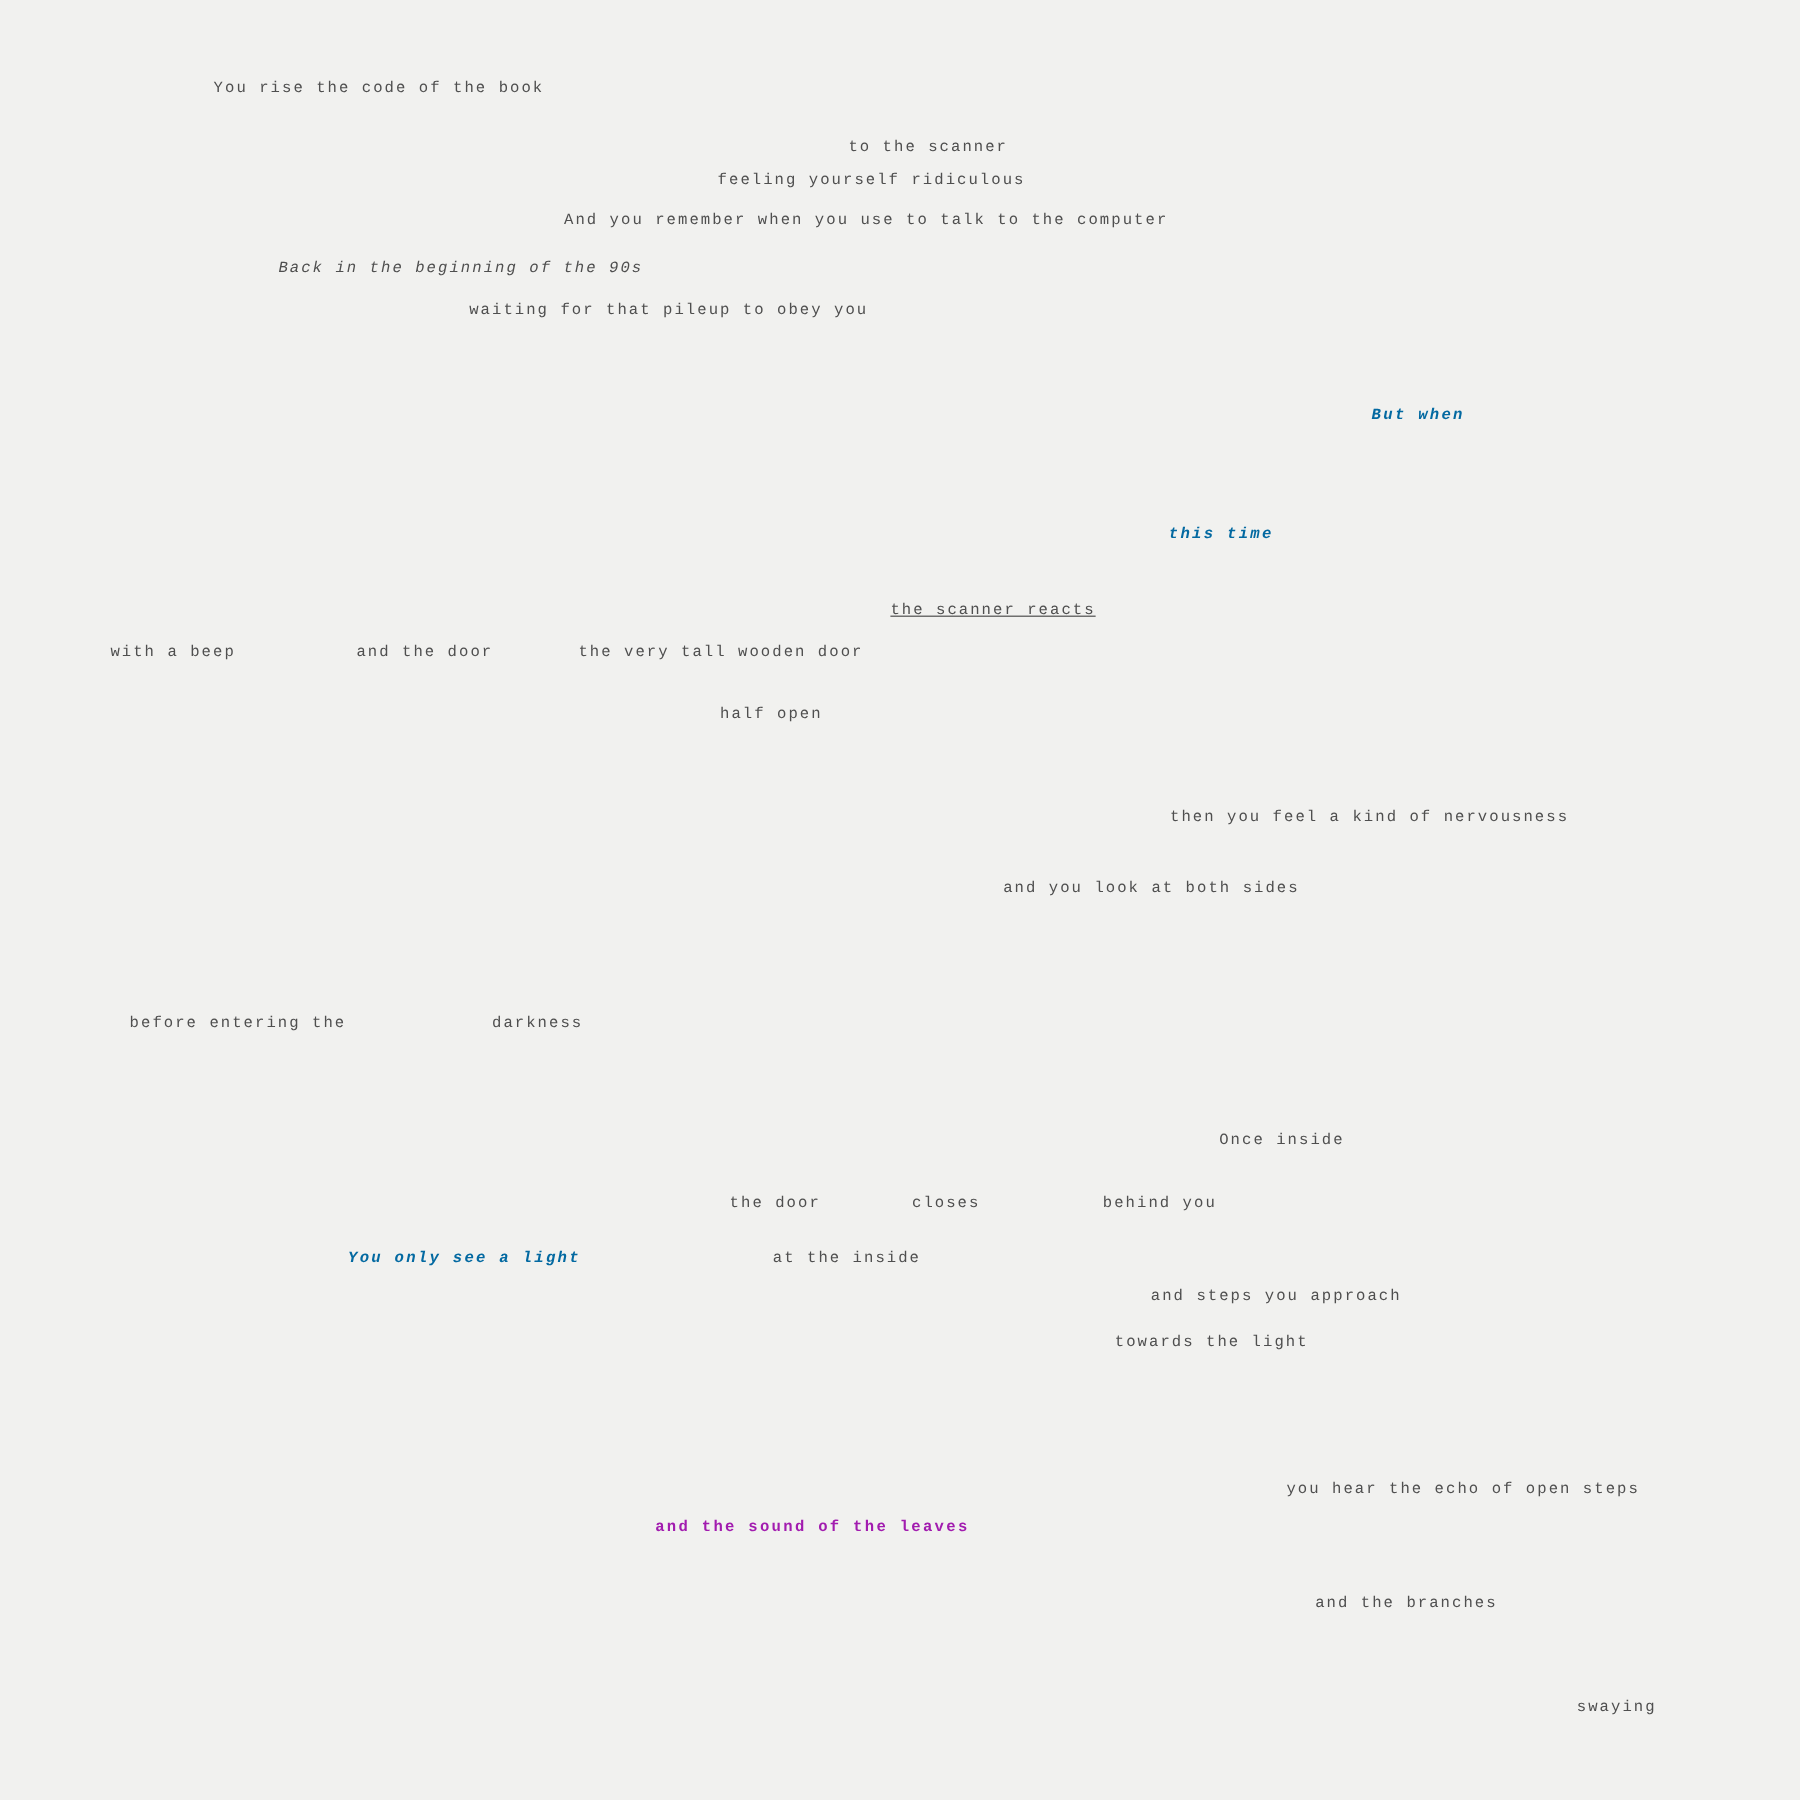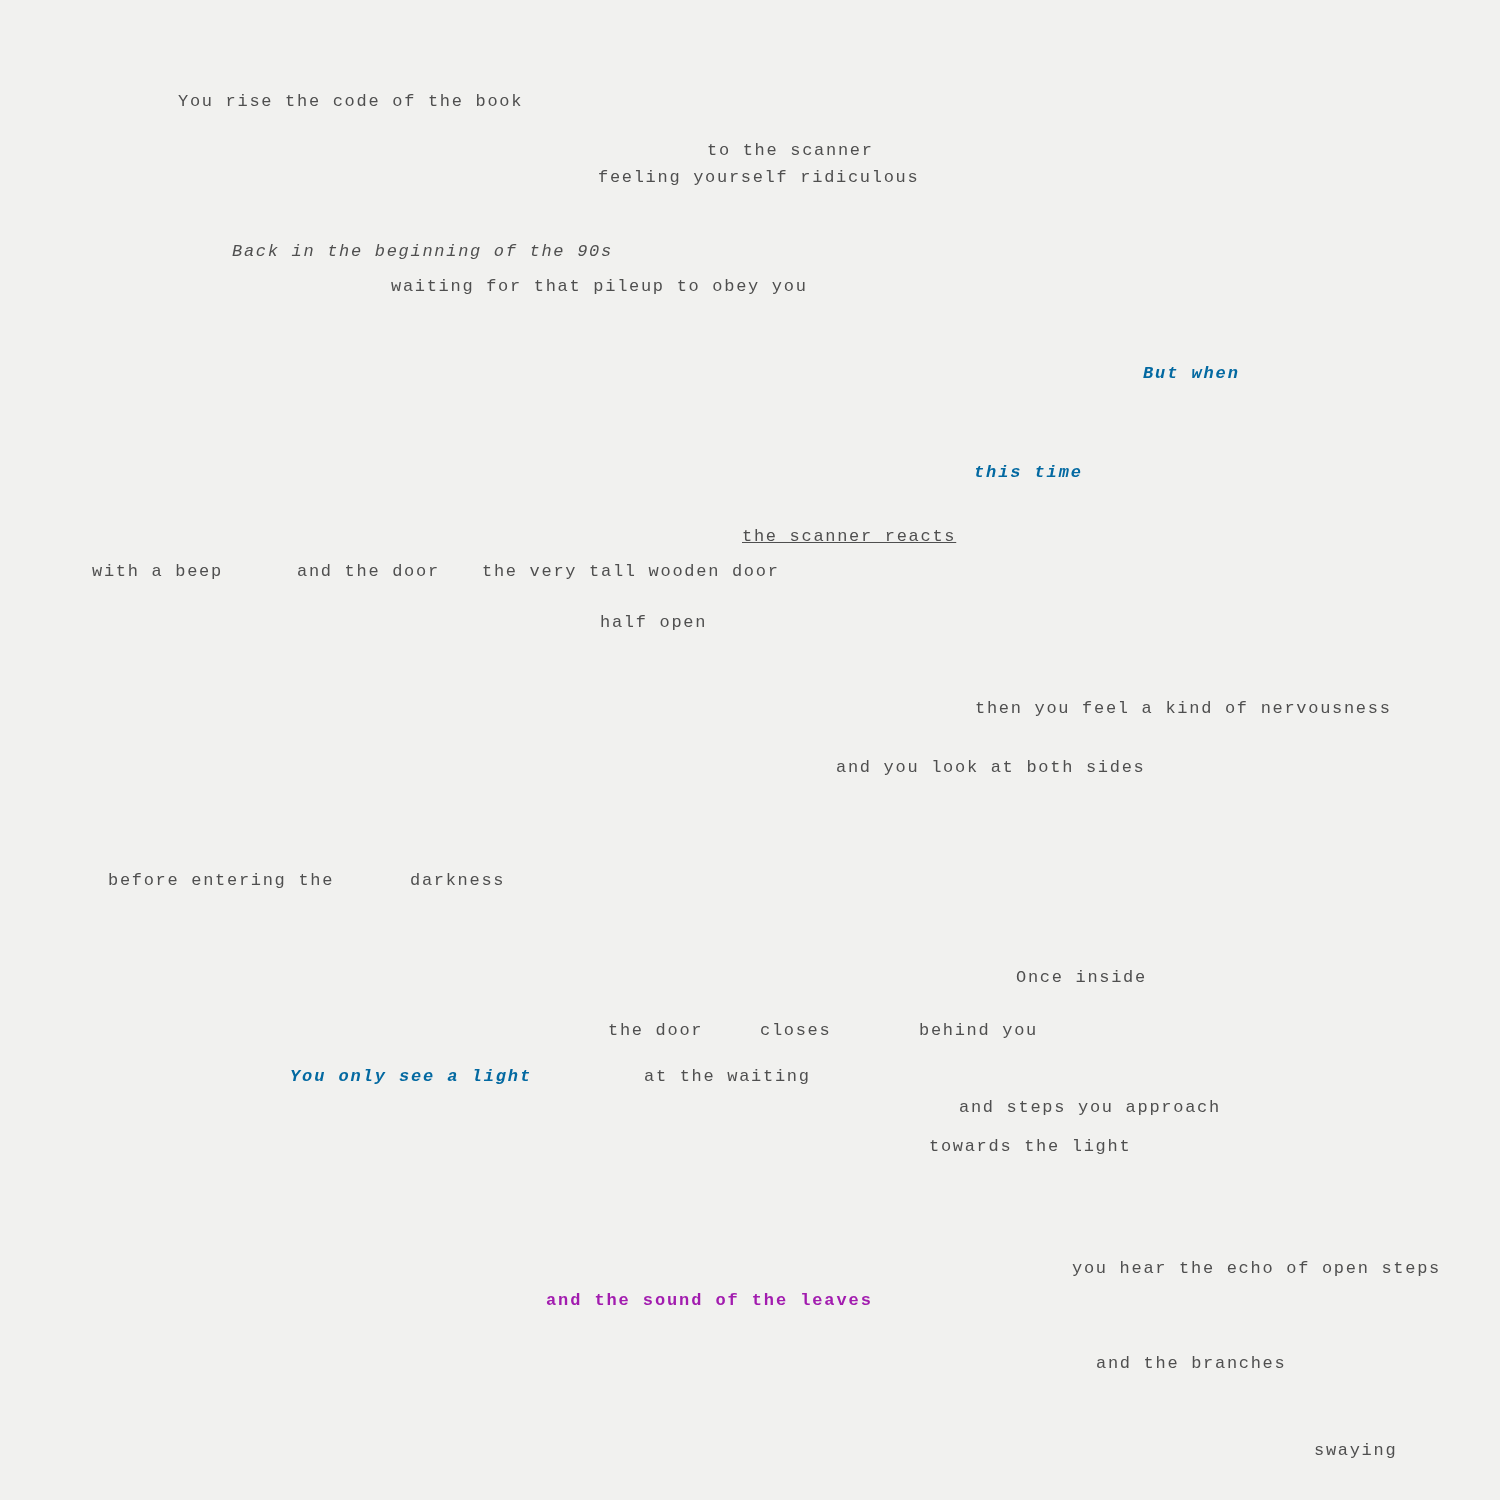--- a/index.html
+++ b/index.html
@@ -16,25 +16,24 @@
     position: relative;
   }
   #poem-canvas {
     position: relative;
     width: 1500px;
     height: 1500px;
   }
   .poem-line {
     position: absolute;
     white-space: pre;
-    font-size: 17px;
+    font-size: 13px;
     letter-spacing: 1.7px;
     line-height: 1.2;
     color: #4f4f4f;
-    margin-top: 26px;
   }
   .poem-line.emph {
     font-weight: bold;
     font-style: italic;
     color: #0369a1;
     letter-spacing: 1.9px;
   }
   .poem-line.strong {
     font-weight: bold;
     font-style: normal;
@@ -42,38 +41,39 @@
     letter-spacing: 1.9px;
   }
 </style>
 </head>
 <body style="background: rgb(241, 241, 239);">
 
 <div id="poem-canvas">
     <div class="poem-line" style="left: 178px; top: 66px;">You rise the code of the book</div>
     <div class="poem-line" style="left: 707px; top: 115px;">to the scanner</div>
     <div class="poem-line" style="left: 598px; top: 142px;">feeling yourself ridiculous</div>
+    <div class="poem-line" style="left: 470px; top: 176px;">And you remember when you use to talk to the computer</div>
     <div class="poem-line" style="left: 232px; top: 216px; font-style: italic;">Back in the beginning of the 90s</div>
     <div class="poem-line" style="left: 391px; top: 251px;">waiting for that pileup to obey you</div>
     <div class="poem-line emph" style="left: 1143px; top: 338px;">But when</div>
     <div class="poem-line emph" style="left: 974px; top: 437px;">this time</div>
     <div class="poem-line" style="left: 742px; top: 501px; text-decoration: underline;">the scanner reacts</div>
     <div class="poem-line" style="left: 92px; top: 536px;">with a beep</div>
     <div class="poem-line" style="left: 297px; top: 536px;">and the door</div>
     <div class="poem-line" style="left: 482px; top: 536px;">the very tall wooden door</div>
     <div class="poem-line" style="left: 600px; top: 587px;">half open</div>
     <div class="poem-line" style="left: 975px; top: 673px;">then you feel a kind of nervousness</div>
     <div class="poem-line" style="left: 836px; top: 732px;">and you look at both sides</div>
     <div class="poem-line" style="left: 108px; top: 845px;">before entering the</div>
     <div class="poem-line" style="left: 410px; top: 845px;">darkness</div>
     <div class="poem-line" style="left: 1016px; top: 942px;">Once inside</div>
     <div class="poem-line" style="left: 608px; top: 995px;">the door</div>
     <div class="poem-line" style="left: 760px; top: 995px;">closes</div>
     <div class="poem-line" style="left: 919px; top: 995px;">behind you</div>
     <div class="poem-line emph" style="left: 290px; top: 1041px;">You only see a light</div>
-    <div class="poem-line" style="left: 644px; top: 1041px;">at the waiting</div>
+    <div class="poem-line" style="left: 644px; top: 1041px;">at the inside</div>
     <div class="poem-line" style="left: 959px; top: 1072px;">and steps you approach</div>
     <div class="poem-line" style="left: 929px; top: 1111px;">towards the light</div>
     <div class="poem-line" style="left: 1072px; top: 1233px;">you hear the echo of open steps</div>
     <div class="poem-line strong" style="left: 546px; top: 1265px;">and the sound of the leaves</div>
     <div class="poem-line" style="left: 1096px; top: 1328px;">and the branches</div>
     <div class="poem-line" style="left: 1314px; top: 1415px;">swaying</div>
   </div>
 
 </body></html>

